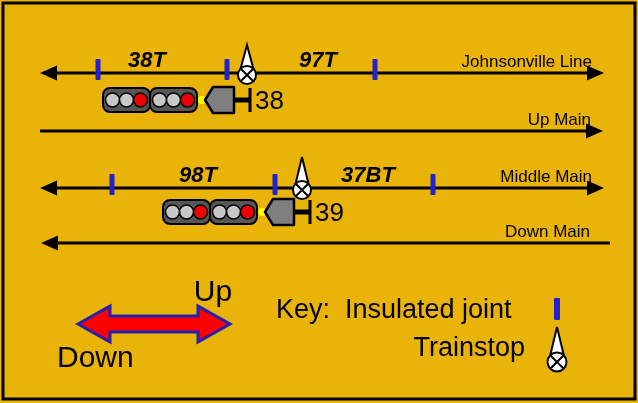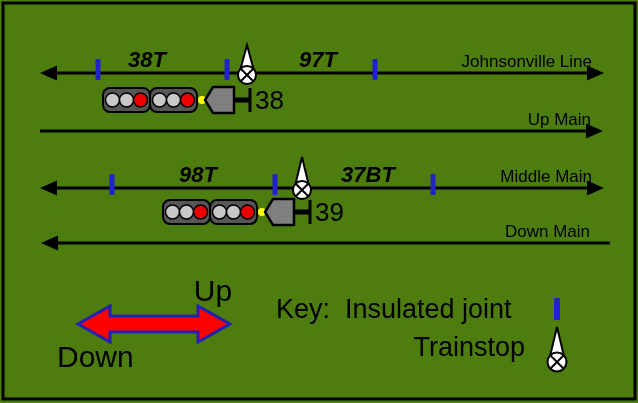--- a/index.html
+++ b/index.html
@@ -1,16 +1,16 @@
 <!DOCTYPE html>
 <html><head>
 <meta charset="utf-8">
 <style>
   html,body{margin:0;padding:0;background:#fff;}
-  .stage{position:relative;width:638px;height:403px;background:#4d7c0f;overflow:hidden;text-align:center;}
+  .stage{position:relative;width:638px;height:403px;background:#eab308;overflow:hidden;text-align:center;}
   svg{display:block;}
   text{font-family:"Liberation Sans",sans-serif;fill:#000000;}
   .circuit{font-size:22px;font-style:italic;font-weight:600;}
   .trackname{font-size:17px;}
   .signalnum{font-size:26px;}
   .keytext{font-size:27px;}
   .dirtext{font-size:30px;}
   .trackline{stroke:#000;stroke-width:3;}
   .joint{stroke:none;}
   .tstop{fill:#ffffff;stroke:#000;stroke-width:2;}

